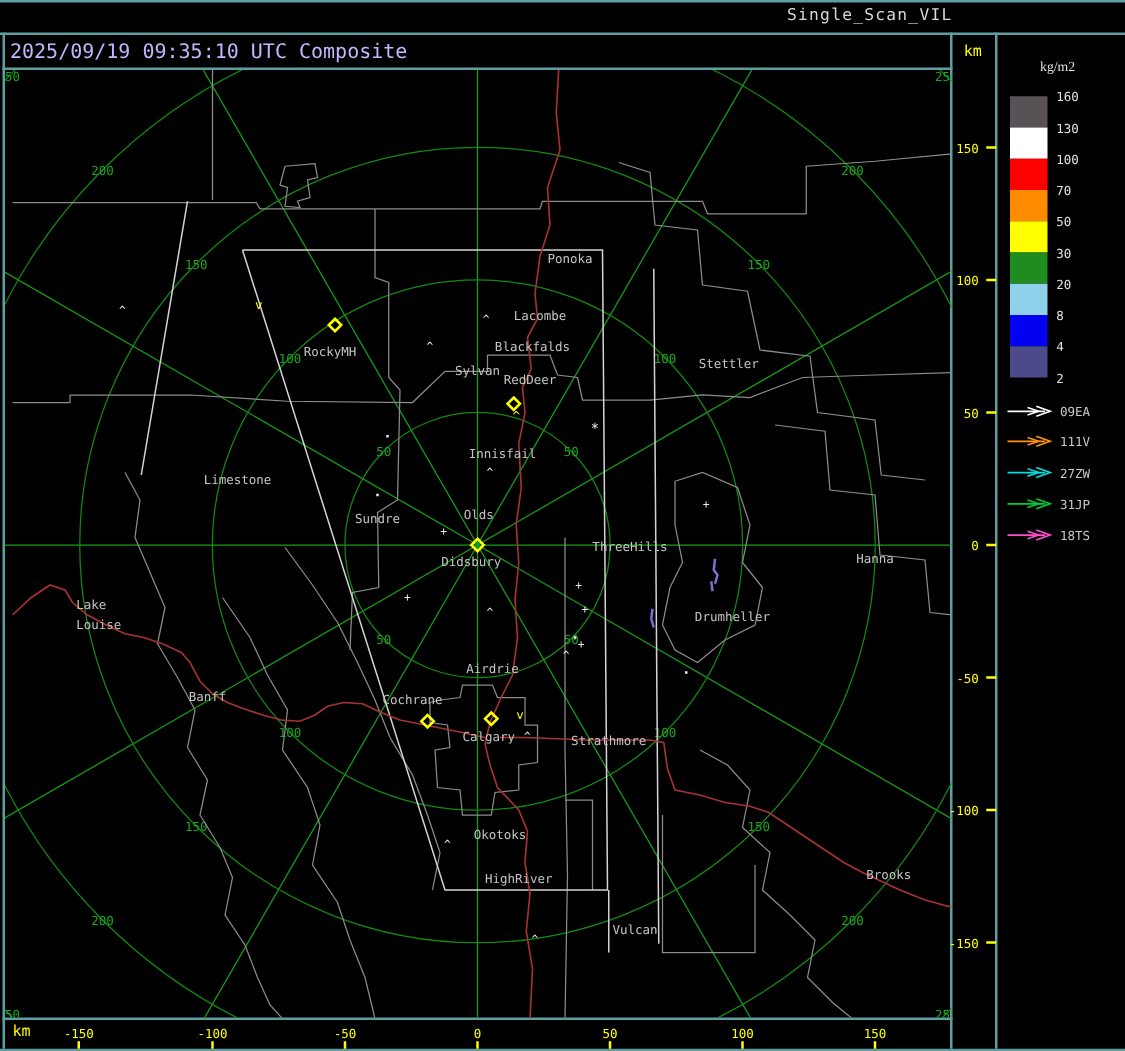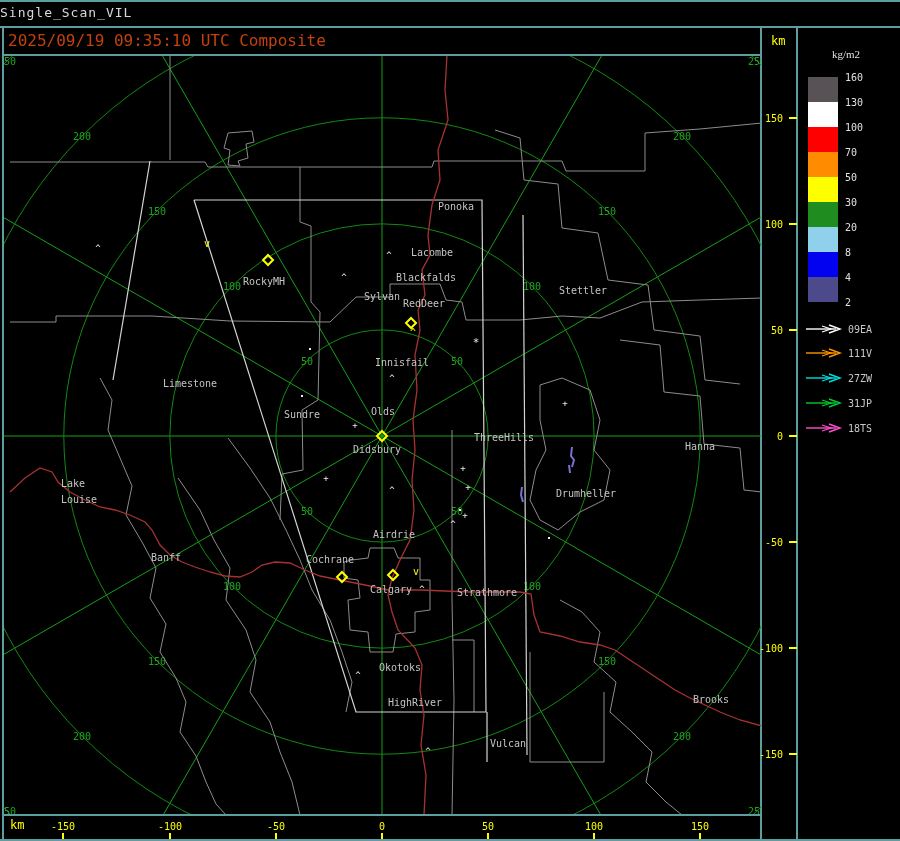--- a/index.html
+++ b/index.html
@@ -1,20 +1,20 @@
 <!DOCTYPE html>
 <html><head>
 <meta charset="utf-8">
 <style>
   html,body{margin:0;padding:0;background:#000;width:900px;height:841px;overflow:hidden;}
   #app{position:relative;width:900px;height:841px;background:#000;font-family:"DejaVu Sans Mono",monospace;}
   .frame{position:absolute;background:#5f9ea0;}
   .lbl{position:absolute;font-family:"DejaVu Sans Mono",monospace;white-space:pre;}
-  #title{left:0;right:138px;top:5px;text-align:left;color:#d8d8d8;font-size:13px;letter-spacing:1px;}
-  #timestamp{left:8px;top:31px;color:#c2410c;font-size:16px;}
+  #title{left:0;right:138px;top:5px;text-align:right;color:#d8d8d8;font-size:13px;letter-spacing:1px;}
+  #timestamp{left:8px;top:31px;color:#c4b5fd;font-size:16px;}
   #km-top{left:771px;top:34px;color:#ffff00;font-size:12px;}
   #km-bottom{left:10px;top:818px;color:#ffff00;font-size:12px;}
   #kgm2{left:832px;top:48px;color:#e0e0e0;font-size:11px;font-family:Liberation Serif, serif;}
   svg{position:absolute;left:0;top:0;}
 </style>
 </head>
 <body>
 
 <div id="app">
 

